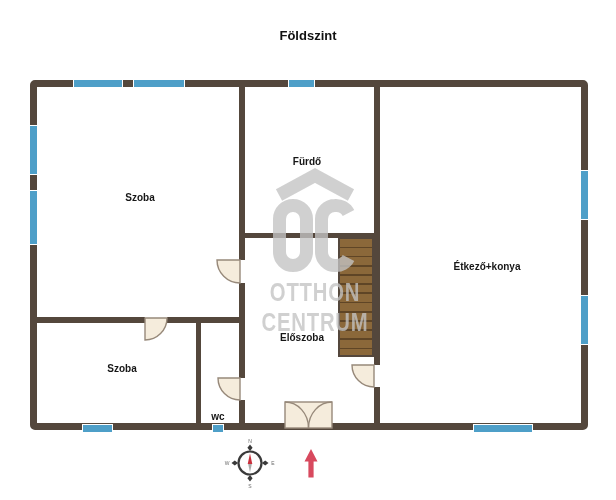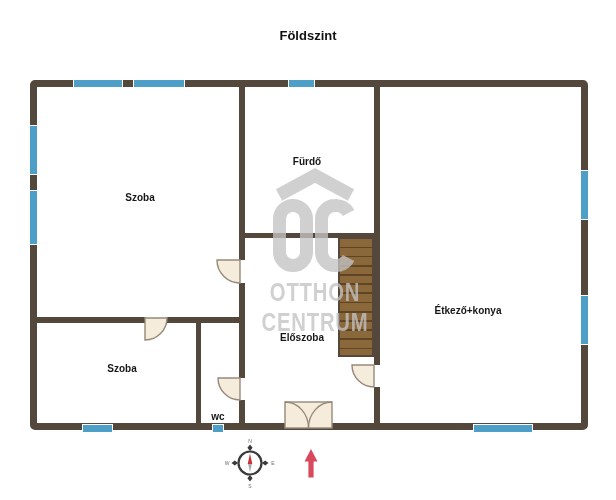--- a/index.html
+++ b/index.html
@@ -94,18 +94,18 @@
       <polyline class="wm-shape" points="271,195 307,175.5 343,195" stroke-width="13"></polyline>
       <rect class="wm-shape" x="271.5" y="205.5" width="27" height="60" rx="13.5" stroke-width="13"></rect>
       <path class="wm-shape" stroke-width="13" d="M 340.5 213 A 14 14 0 0 0 327 205.5 A 13.5 13.5 0 0 0 313.5 219 L 313.5 252 A 13.5 13.5 0 0 0 327 265.5 A 14 14 0 0 0 340.5 258"></path>
     </svg>
     <div class="wm-text" style="top:292px;">OTTHON</div>
     <div class="wm-text" style="top:322px;">CENTRUM</div>
   </div>
 
   <div class="room-label" style="left:140px;top:197px;">Szoba</div>
   <div class="room-label" style="left:307px;top:161px;">Fürdő</div>
-  <div class="room-label" style="left:468px;top:266px;margin-top:44px;">Étkező+konya</div>
+  <div class="room-label" style="left:487px;top:266px;">Étkező+konya</div>
   <div class="room-label" style="left:122px;top:368px;">Szoba</div>
   <div class="room-label" style="left:218px;top:368px;font-size:10px;margin-top:48px;">wc</div>
   <div class="room-label" style="left:302px;top:337px;">Előszoba</div>
 
 </div>
 
 </body></html>

